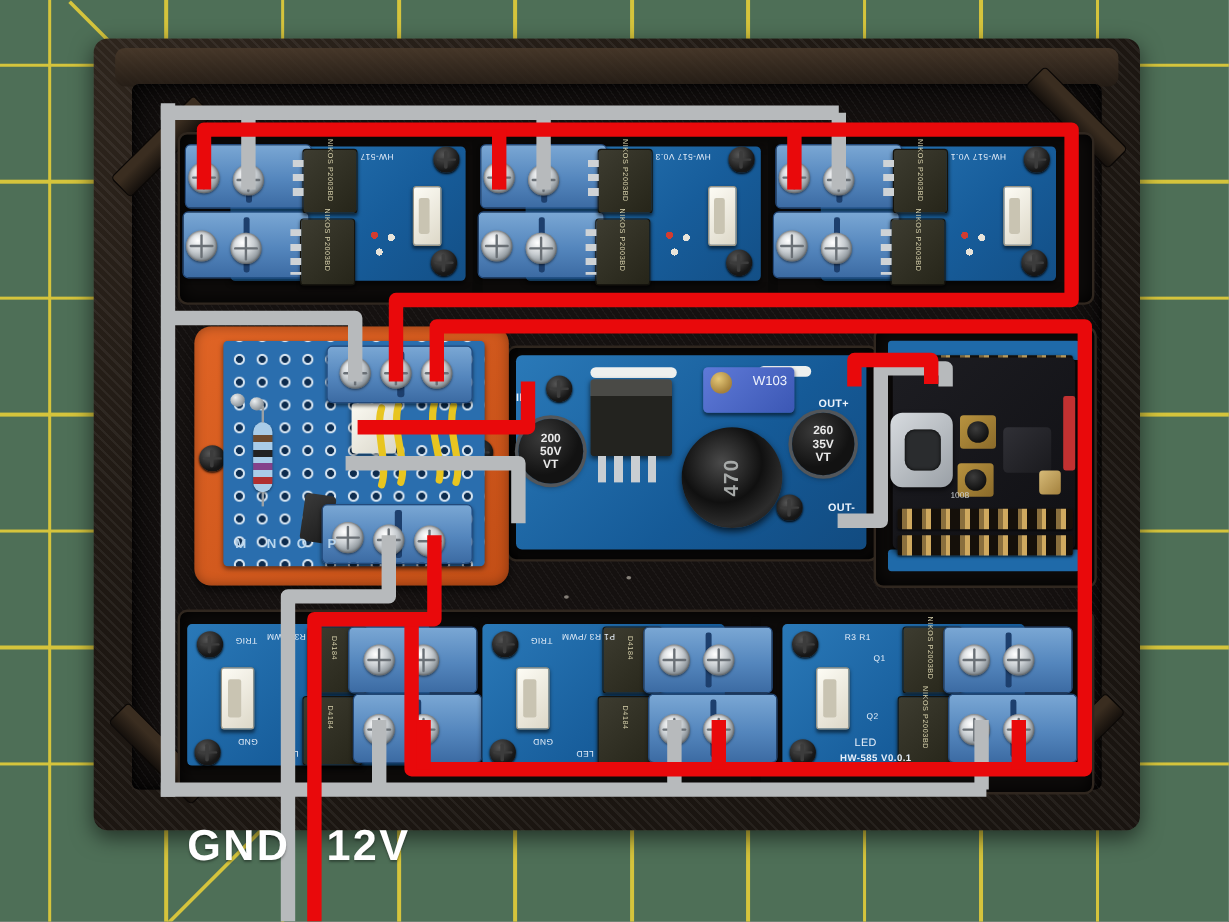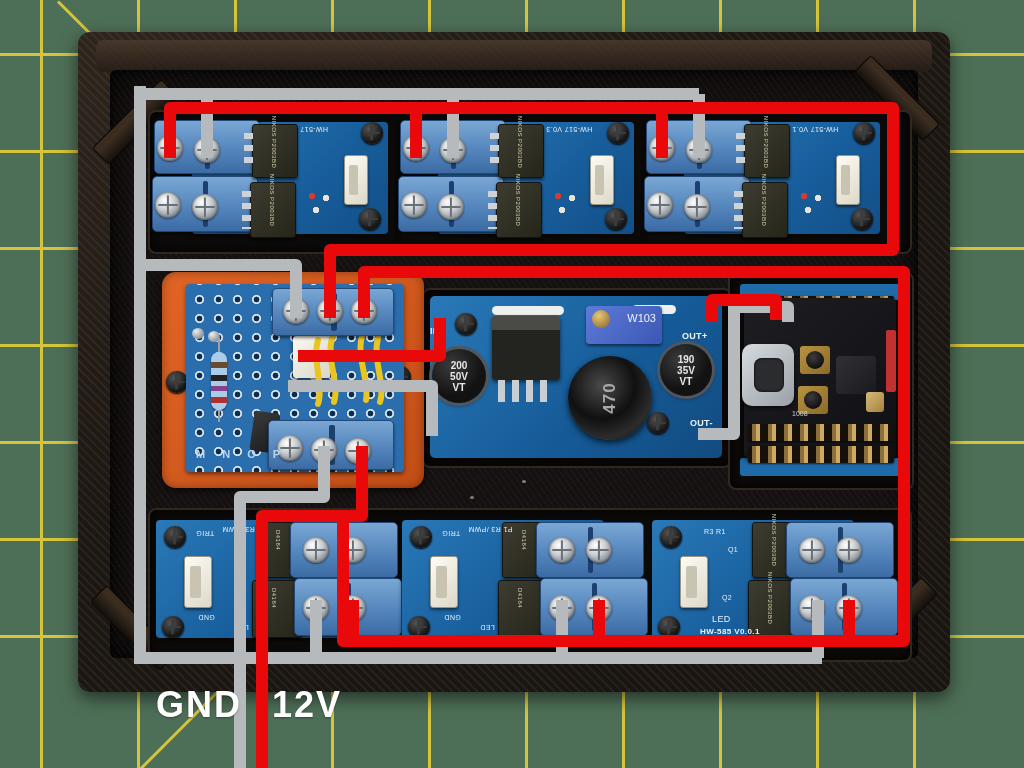--- a/index.html
+++ b/index.html
@@ -291,21 +291,21 @@
     <div class="ecap" style="left:432px;top:349px;width:54px;height:54px;">200
 50V
 VT</div>
     <div id="trimmer">
         <b>W103</b>
       </div>
     <div id="trimscrew"></div>
     <div id="toroid">
         <span>470</span>
       </div>
-    <div class="ecap" style="left:660px;top:344px;width:52px;height:52px;">190
+    <div class="ecap" style="left:660px;top:344px;width:52px;height:52px;">260
 35V
 VT</div>
     <div class="bucklbl" style="left:430px;top:326px;">IN+</div>
     <div class="bucklbl" style="left:682px;top:331px;">OUT+</div>
     <div class="bucklbl" style="left:690px;top:418px;">OUT-</div>
   </div>
 
   <div>
     <div id="micro-blue-t"></div>
     <div id="micro-blue-b"></div>

